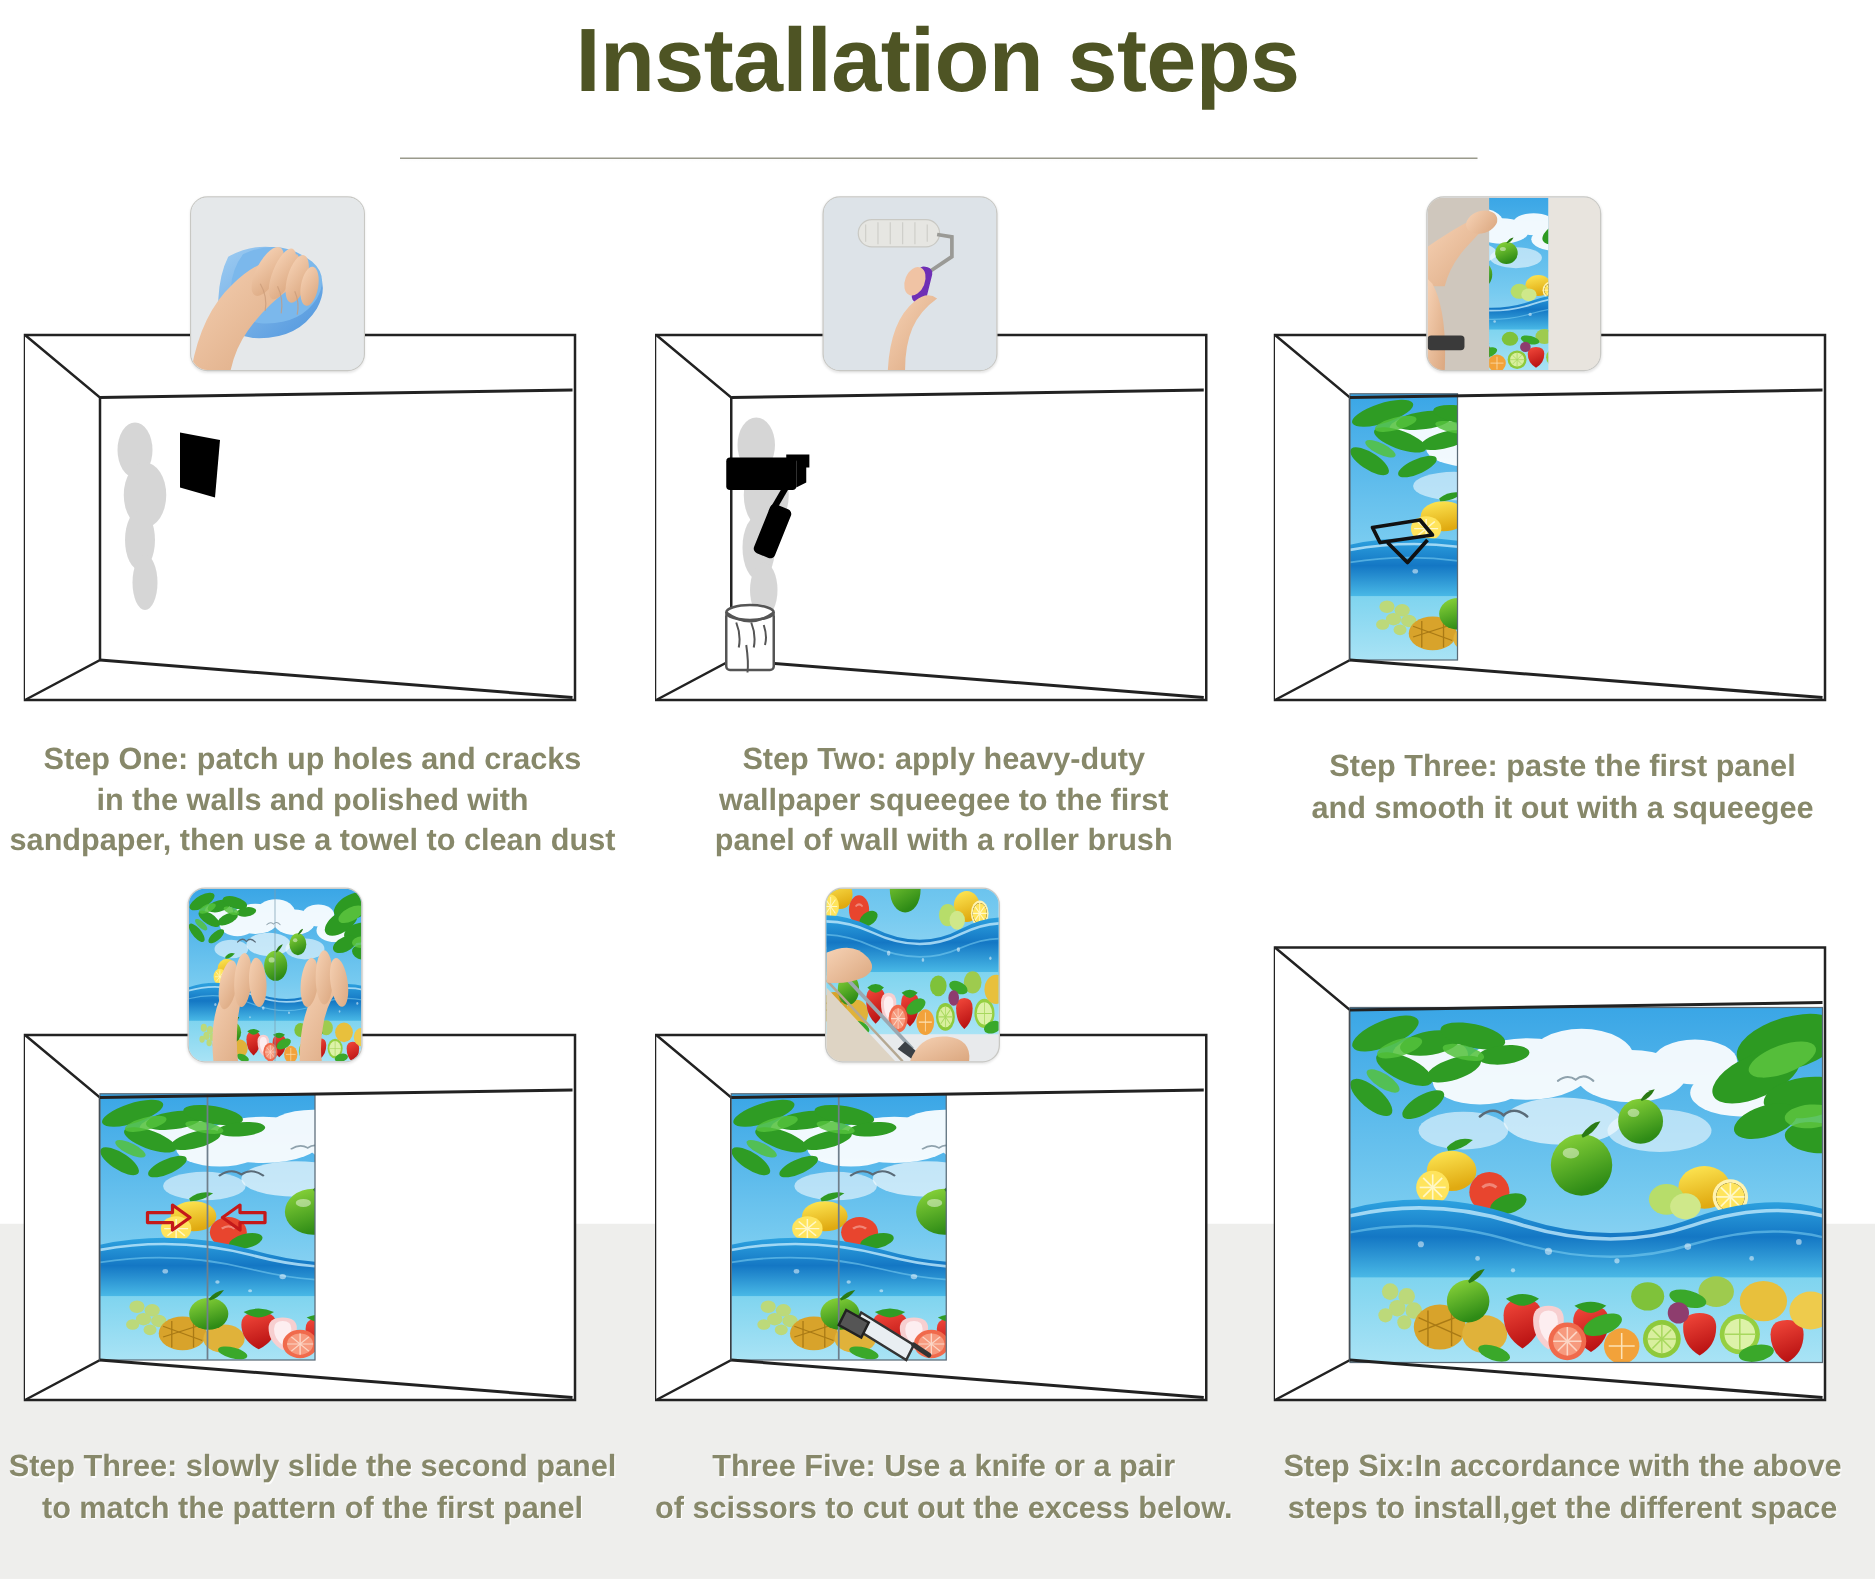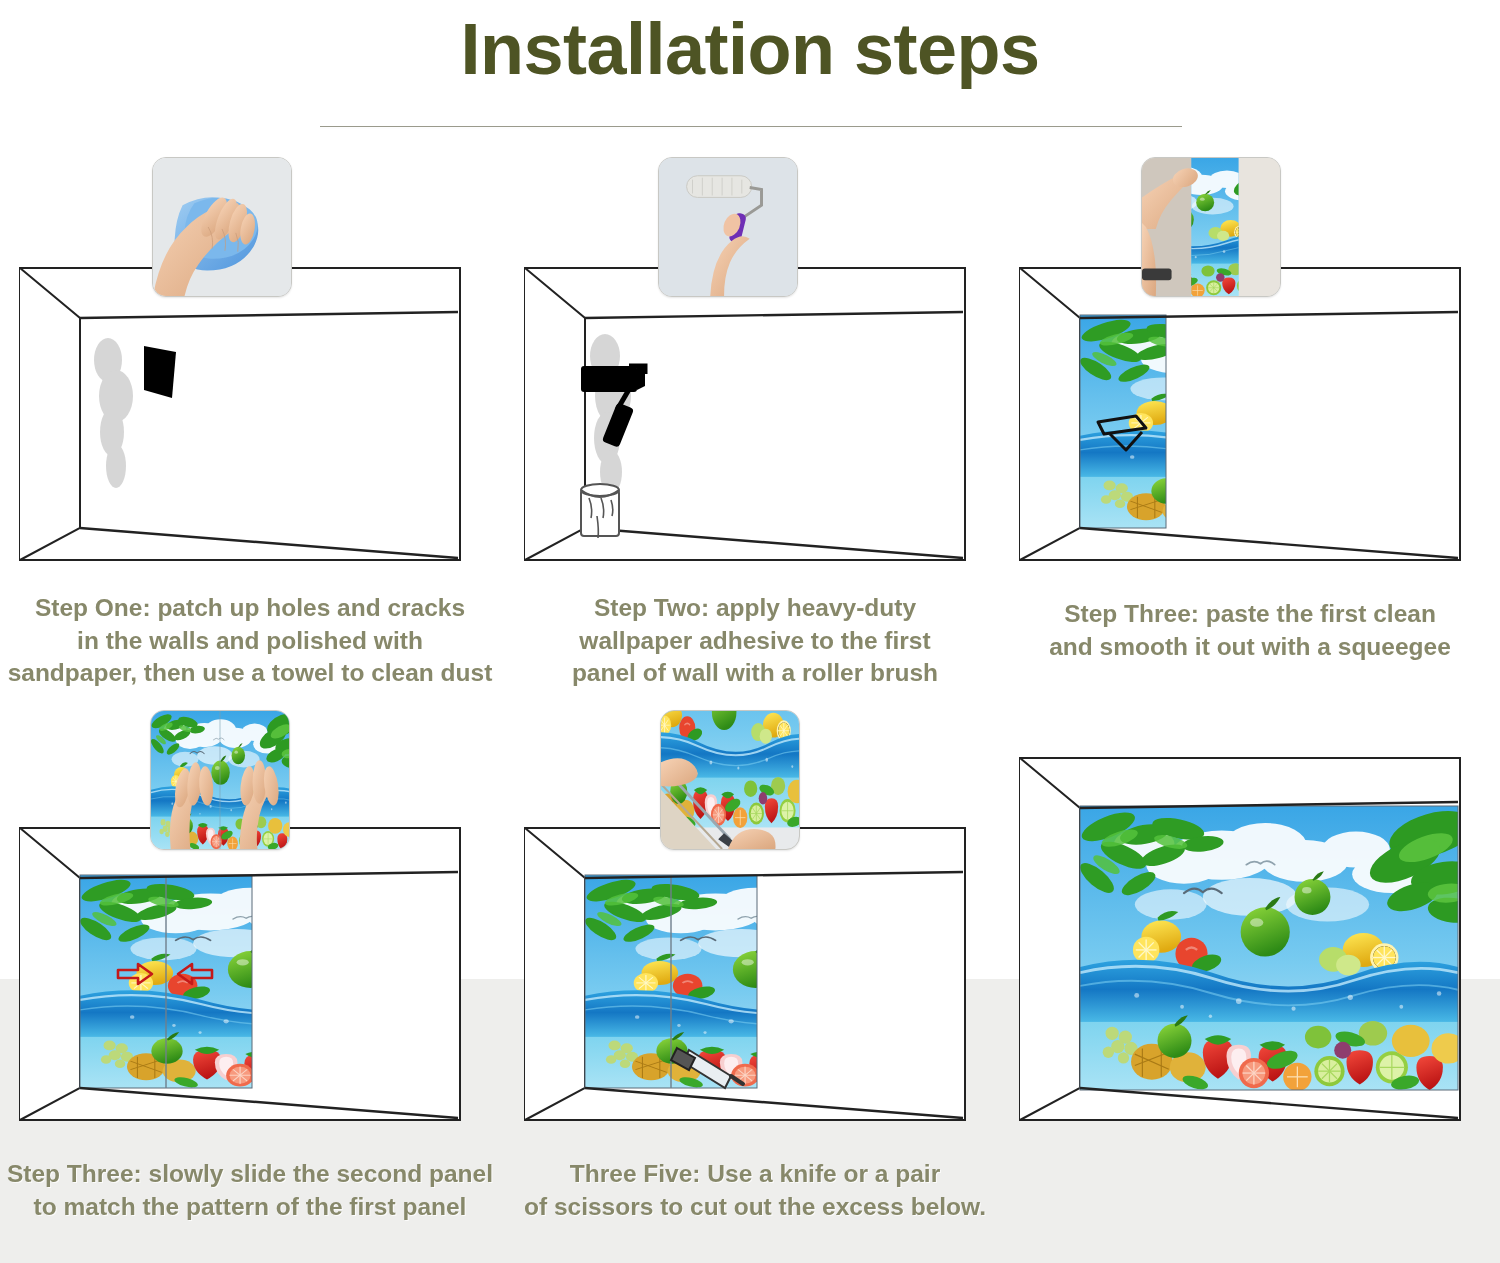--- a/index.html
+++ b/index.html
@@ -420,21 +420,21 @@
               <path d="M74 20 L74 38"></path>
               <path d="M84 22 L84 36"></path>
         </g>
         <path d="M92 30 L104 32 L104 48 L86 60" fill="none" stroke="#9a9a96" stroke-width="3"></path>
         <rect x="74" y="56" width="12" height="30" rx="5" fill="#6f2fb5" transform="rotate(14 80 70)"></rect>
         <path d="M52 140 q2 -40 22 -56 q10 -8 18 -2 q-14 10 -20 24 q-6 14 -6 34z" fill="url(#g-skin)"></path>
         <ellipse cx="74" cy="68" rx="8" ry="12" transform="rotate(22 74 68)" fill="#f0c3a4"></ellipse>
       </svg>
     </div>
     <div class="caption">Step Two: apply heavy-duty
-wallpaper adhesive to the first
+wallpaper squeegee to the first
 panel of wall with a roller brush</div>
   </div>
 
   <div class="step-cell c2 r0">
     <div class="illo">
       <svg class="room-svg" viewBox="0 0 500 430">
         <rect x="20" y="108" width="440" height="292" fill="#ffffff" stroke="#222" stroke-width="2"></rect>
         <path d="M20 108 L80 158 L80 368 L20 400" fill="#ffffff" stroke="#222" stroke-width="2"></path>
 
         <g transform="translate(80,155)">
@@ -470,21 +470,21 @@
           </g>
         </g>
         <g fill="url(#g-skin)">
           <path d="M0 40 q20 -14 36 -22 q10 -4 16 2 q-12 10 -22 22 q-12 14 -16 30 L0 72z"></path>
           <path d="M4 70 q12 22 10 70 L0 140 L0 66z"></path>
           <ellipse cx="44" cy="20" rx="13" ry="9" transform="rotate(-18 44 20)"></ellipse>
         </g>
         <rect x="0" y="112" width="30" height="12" rx="3" fill="#3a3a3a"></rect>
       </svg>
     </div>
-    <div class="caption two-line">Step Three: paste the first clean
+    <div class="caption two-line">Step Three: paste the first panel
 and smooth it out with a squeegee</div>
   </div>
 
   <div class="step-cell c0 r1">
     <div class="illo">
       <svg class="room-svg" viewBox="0 0 500 430">
         <rect x="20" y="108" width="440" height="292" fill="#ffffff" stroke="#222" stroke-width="2"></rect>
         <path d="M20 108 L80 158 L80 368 L20 400" fill="#ffffff" stroke="#222" stroke-width="2"></path>
         <g transform="translate(80,155)">
           <g clip-path="url(#clip-strip2)">
@@ -583,16 +583,18 @@
             <g transform="scale(0.945,0.947)">
               <use href="#mural-art"></use>
             </g>
           </g>
           <rect x="0" y="0" width="378" height="284" fill="none" stroke="#5a6b78" stroke-width="1"></rect>
         </g>
         <path d="M80 88 L458 82" fill="none" stroke="#222" stroke-width="2.4"></path>
         <path d="M80 368 L458 398" fill="none" stroke="#222" stroke-width="2.4"></path>
       </svg>
     </div>
+    <div class="caption two-line">Step Six:In accordance with the above
+steps to install,get the different space</div>
   </div>
 
 </div>
 </div>
 
 </body></html>

